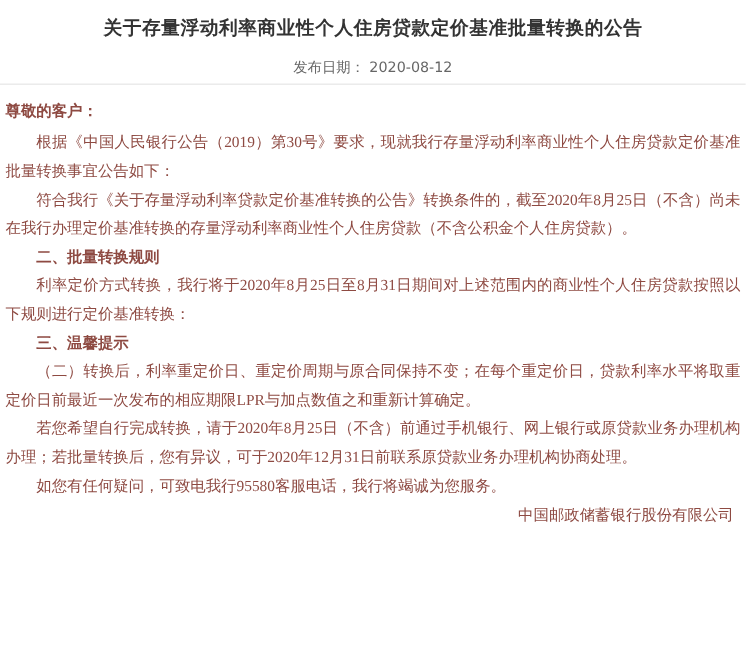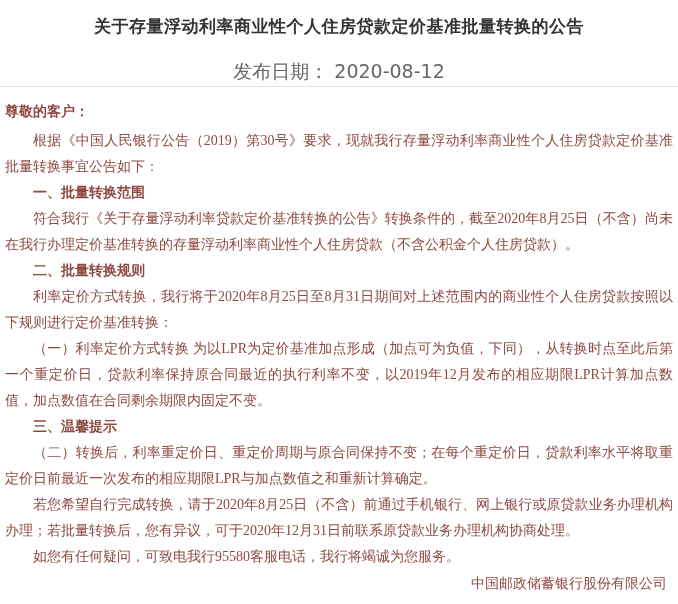--- a/index.html
+++ b/index.html
@@ -24,22 +24,22 @@
     flex: 0 0 auto;
   }
   .notice-title {
     font-size: 17px;
     font-weight: bold;
     color: var(--title-color, #333333);
     line-height: 26px;
     letter-spacing: 0.5px;
   }
   .publish-date-row {
-    margin-top: 24px;
-    font-size: 19px;
+    margin-top: 14px;
+    font-size: 13px;
     color: var(--date-color, #666666);
     line-height: 17px;
   }
   .publish-date-row .date-label,
   .publish-date-row .date-value { display: inline; }
   .divider {
     margin-top: 6px;
     border: none;
     border-top: 1px solid var(--divider-color, #e3e3e3);
     width: 100%;
@@ -88,25 +88,23 @@
     </div>
   </div>
 
   <hr class="divider">
 
   <div class="notice-body">
     <div class="salutation">尊敬的客户：</div>
 
     <div>
         <div class="para">根据《中国人民银行公告（2019）第30号》要求，现就我行存量浮动利率商业性个人住房贷款定价基准批量转换事宜公告如下：</div>
-        <div class="para bold">一、批量转换范围</div>
         <div class="para">符合我行《关于存量浮动利率贷款定价基准转换的公告》转换条件的，截至2020年8月25日（不含）尚未在我行办理定价基准转换的存量浮动利率商业性个人住房贷款（不含公积金个人住房贷款）。</div>
         <div class="para bold">二、批量转换规则</div>
         <div class="para">利率定价方式转换，我行将于2020年8月25日至8月31日期间对上述范围内的商业性个人住房贷款按照以下规则进行定价基准转换：</div>
-        <div class="para">（一）利率定价方式转换 为以LPR为定价基准加点形成（加点可为负值，下同），从转换时点至此后第一个重定价日，贷款利率保持原合同最近的执行利率不变，以2019年12月发布的相应期限LPR计算加点数值，加点数值在合同剩余期限内固定不变。</div>
         <div class="para bold">三、温馨提示</div>
         <div class="para">（二）转换后，利率重定价日、重定价周期与原合同保持不变；在每个重定价日，贷款利率水平将取重定价日前最近一次发布的相应期限LPR与加点数值之和重新计算确定。</div>
         <div class="para">若您希望自行完成转换，请于2020年8月25日（不含）前通过手机银行、网上银行或原贷款业务办理机构办理；若批量转换后，您有异议，可于2020年12月31日前联系原贷款业务办理机构协商处理。</div>
         <div class="para">如您有任何疑问，可致电我行95580客服电话，我行将竭诚为您服务。</div>
       </div>
 
     <div class="notice-footer">
       <div class="signature">中国邮政储蓄银行股份有限公司</div>
 
     </div>

